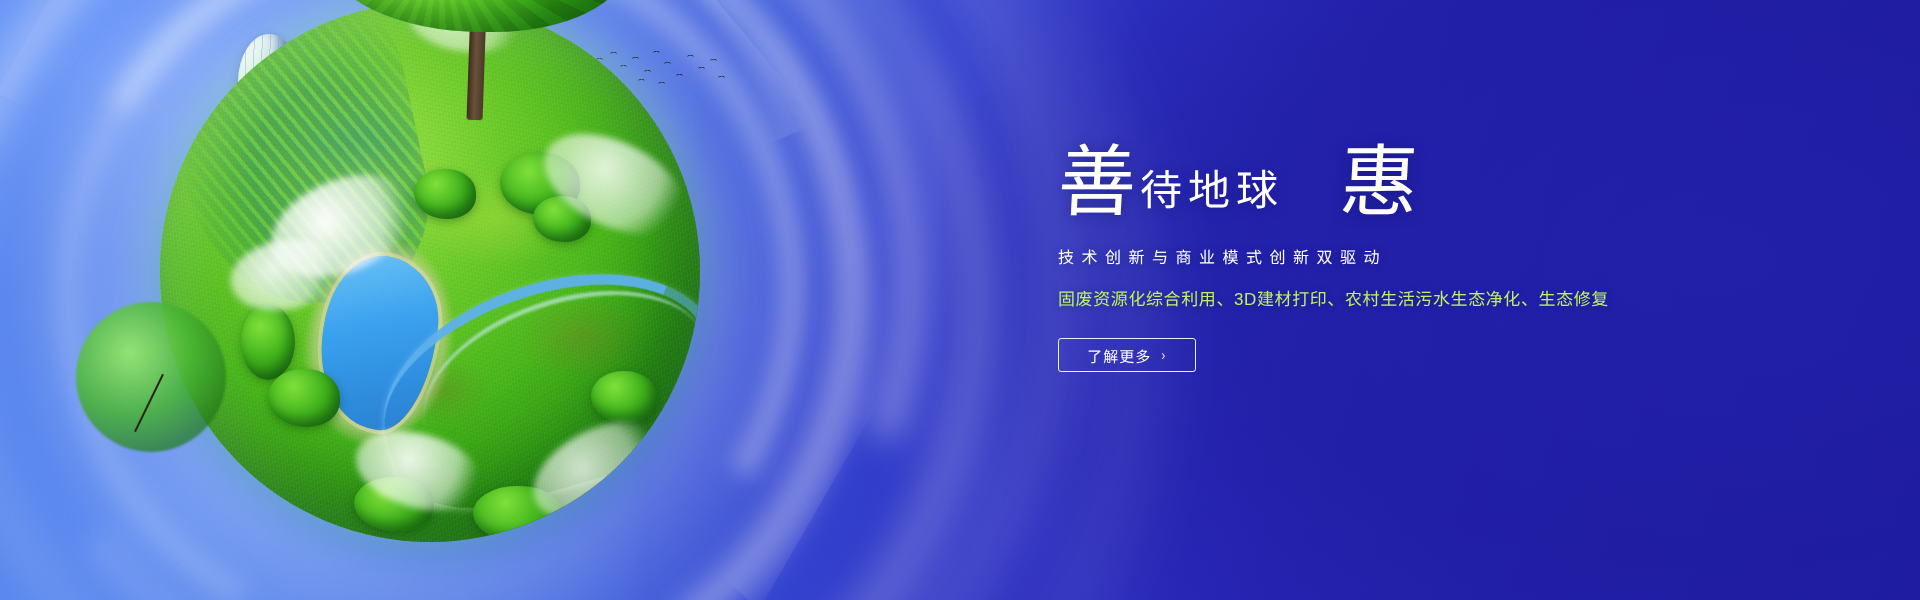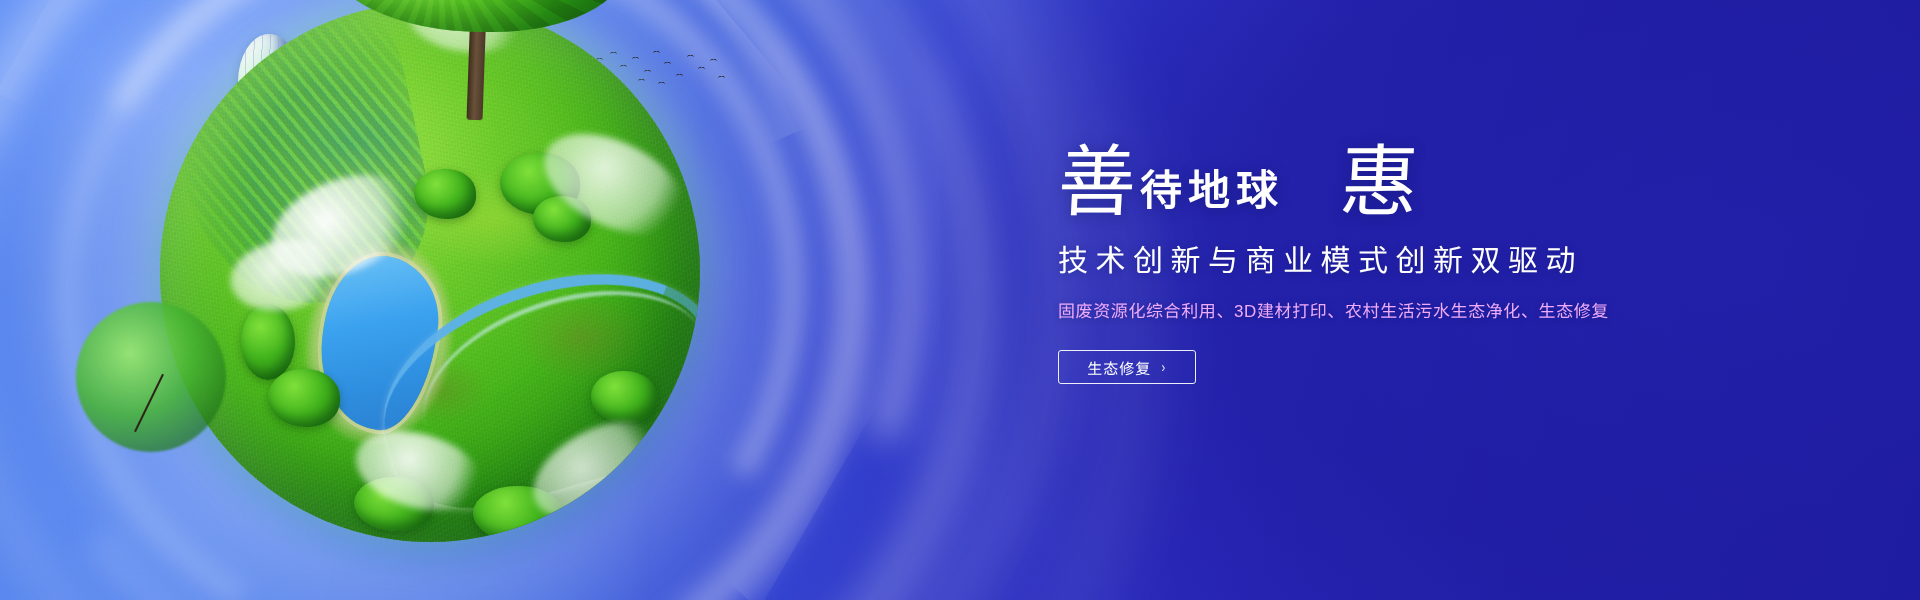--- a/index.html
+++ b/index.html
@@ -369,35 +369,35 @@
     top:4px;
     font-weight:400;
     transform:skewX(-3deg);
     display:inline-block;
   }
   .hl-small{
     font-size:42px;
     letter-spacing:6px;
     margin-left:4px;
     position:relative;top:-6px;
-    font-weight:700;
+    font-weight:400;
     display:inline-block;
   }
   .hl-gap{display:inline-block;width:56px;}
   .subtitle{
-    margin-top:18px;
+    margin-top:26px;
     color:#ffffff;
-    font-size:30px;
+    font-size:16px;
     letter-spacing:7.5px;
     white-space:nowrap;
     text-shadow:0 1px 8px rgba(10,20,90,.40);
   }
   .desc{
     margin-top:17px;
-    color:#f0abfc;
+    color:#bef264;
     font-size:17px;
     letter-spacing:.6px;
     white-space:nowrap;
     text-shadow:0 1px 6px rgba(10,20,90,.40);
   }
   .cta{
     margin-top:28px;
     display:inline-flex;align-items:center;justify-content:center;
     gap:10px;
     width:138px;height:34px;
@@ -512,19 +512,19 @@
         <span class="hl-small">待地球</span>
         <span class="hl-gap"></span>
         <span class="hl-big">惠</span>
     </div>
 
     <div class="subtitle">技术创新与商业模式创新双驱动</div>
 
     <div class="desc">固废资源化综合利用、3D建材打印、农村生活污水生态净化、生态修复</div>
 
     <div class="cta">
-      <span>生态修复</span>
+      <span>了解更多</span>
       <span class="chev">›</span>
     </div>
 
   </div>
 
 </div>
 
 </body></html>

